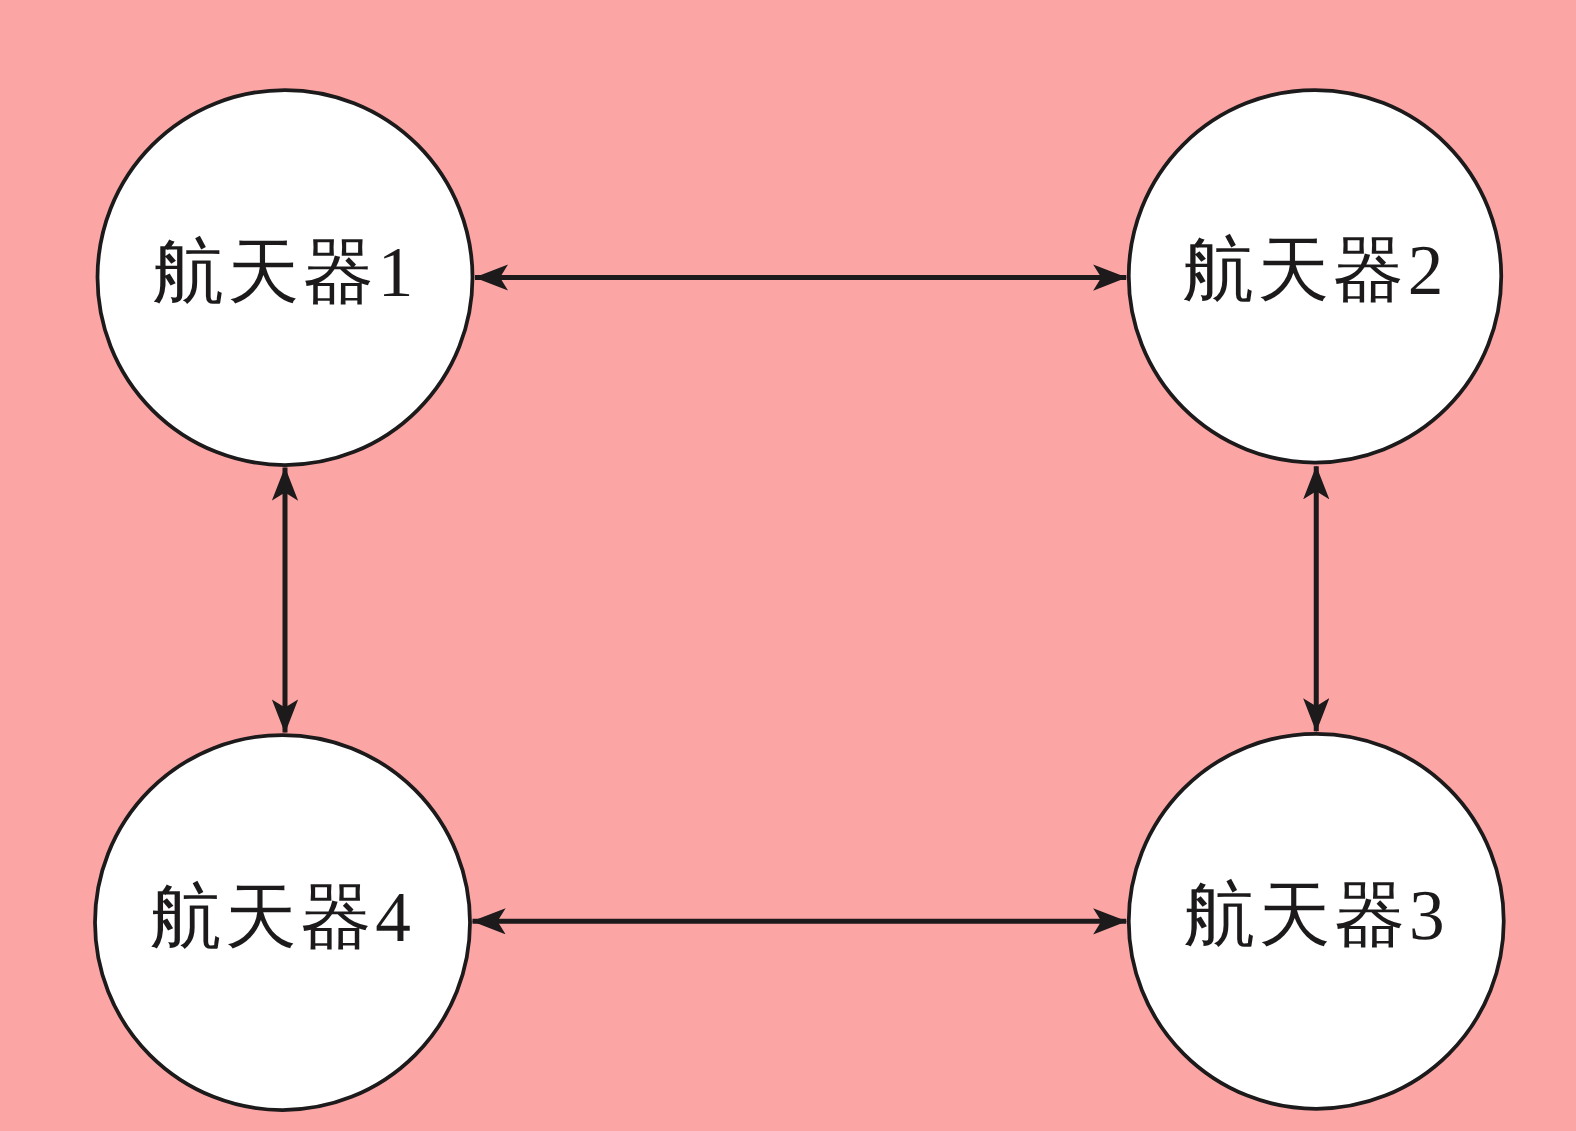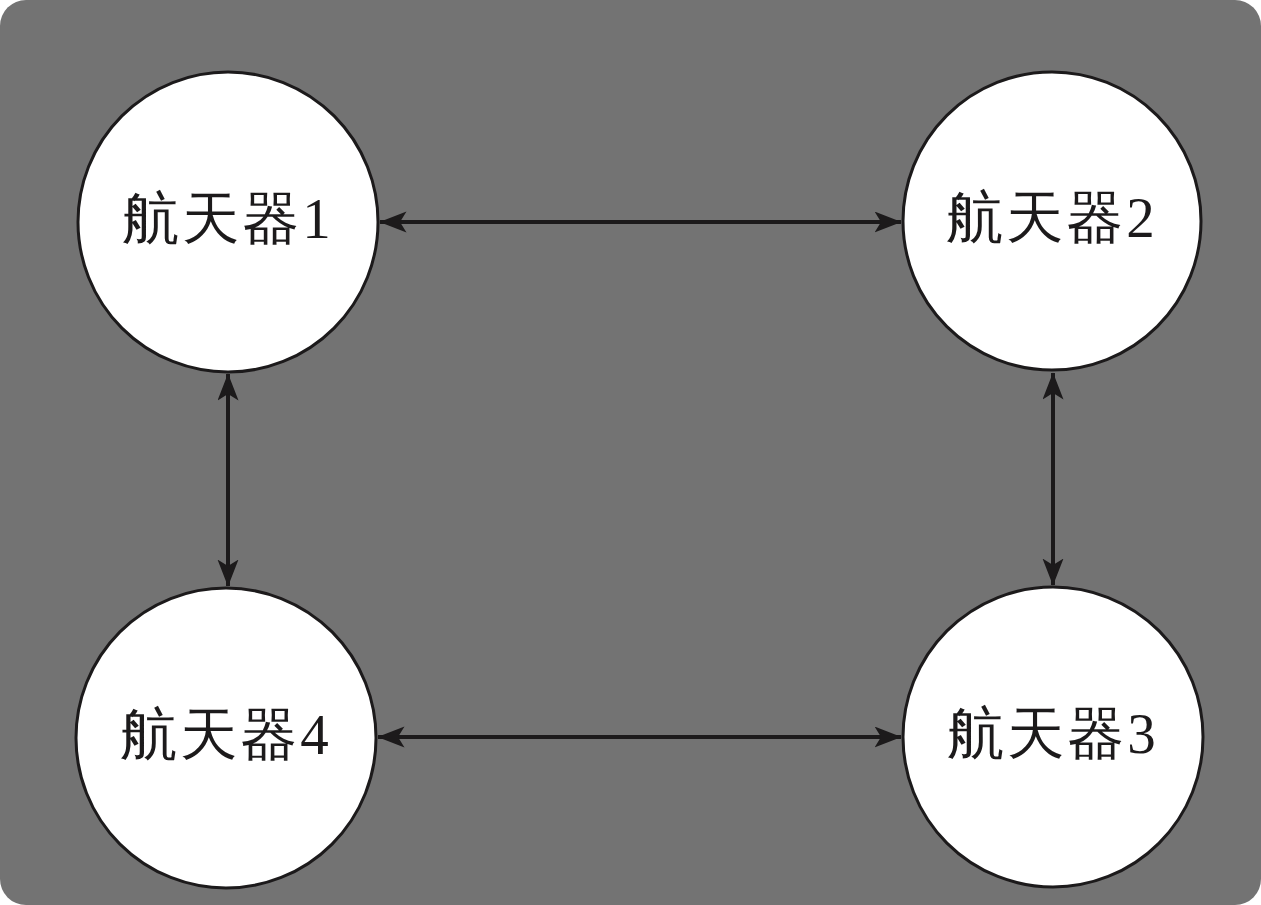--- a/index.html
+++ b/index.html
@@ -8,22 +8,21 @@
     background: #ffffff;
     width: 1261px;
     height: 905px;
     overflow: hidden;
     font-family: "Liberation Serif", "DejaVu Serif", serif;
   }
   .canvas {
     position: relative;
     width: 1261px;
     height: 905px;
-    background: #737373;
-    border-radius: 26px;
+    background: #fca5a5;
   }
   svg {
     display: block;
   }
   .node-circle {
     fill: #ffffff;
     stroke: #1c1a1b;
     stroke-width: 3;
   }
   .node-label {

